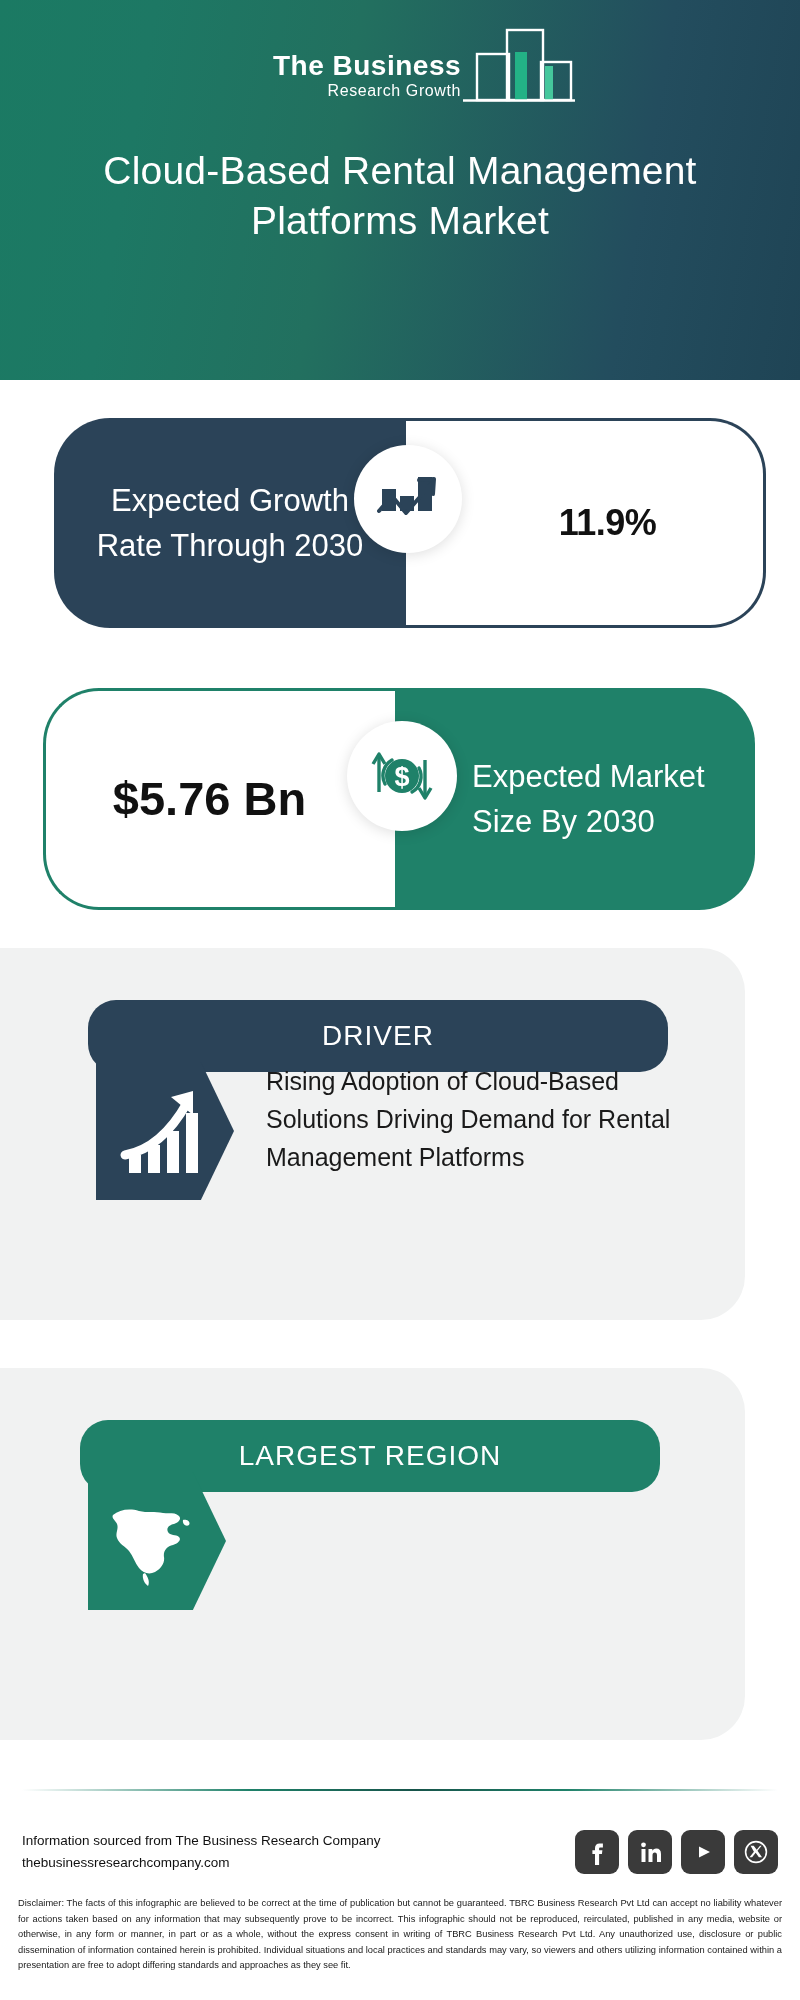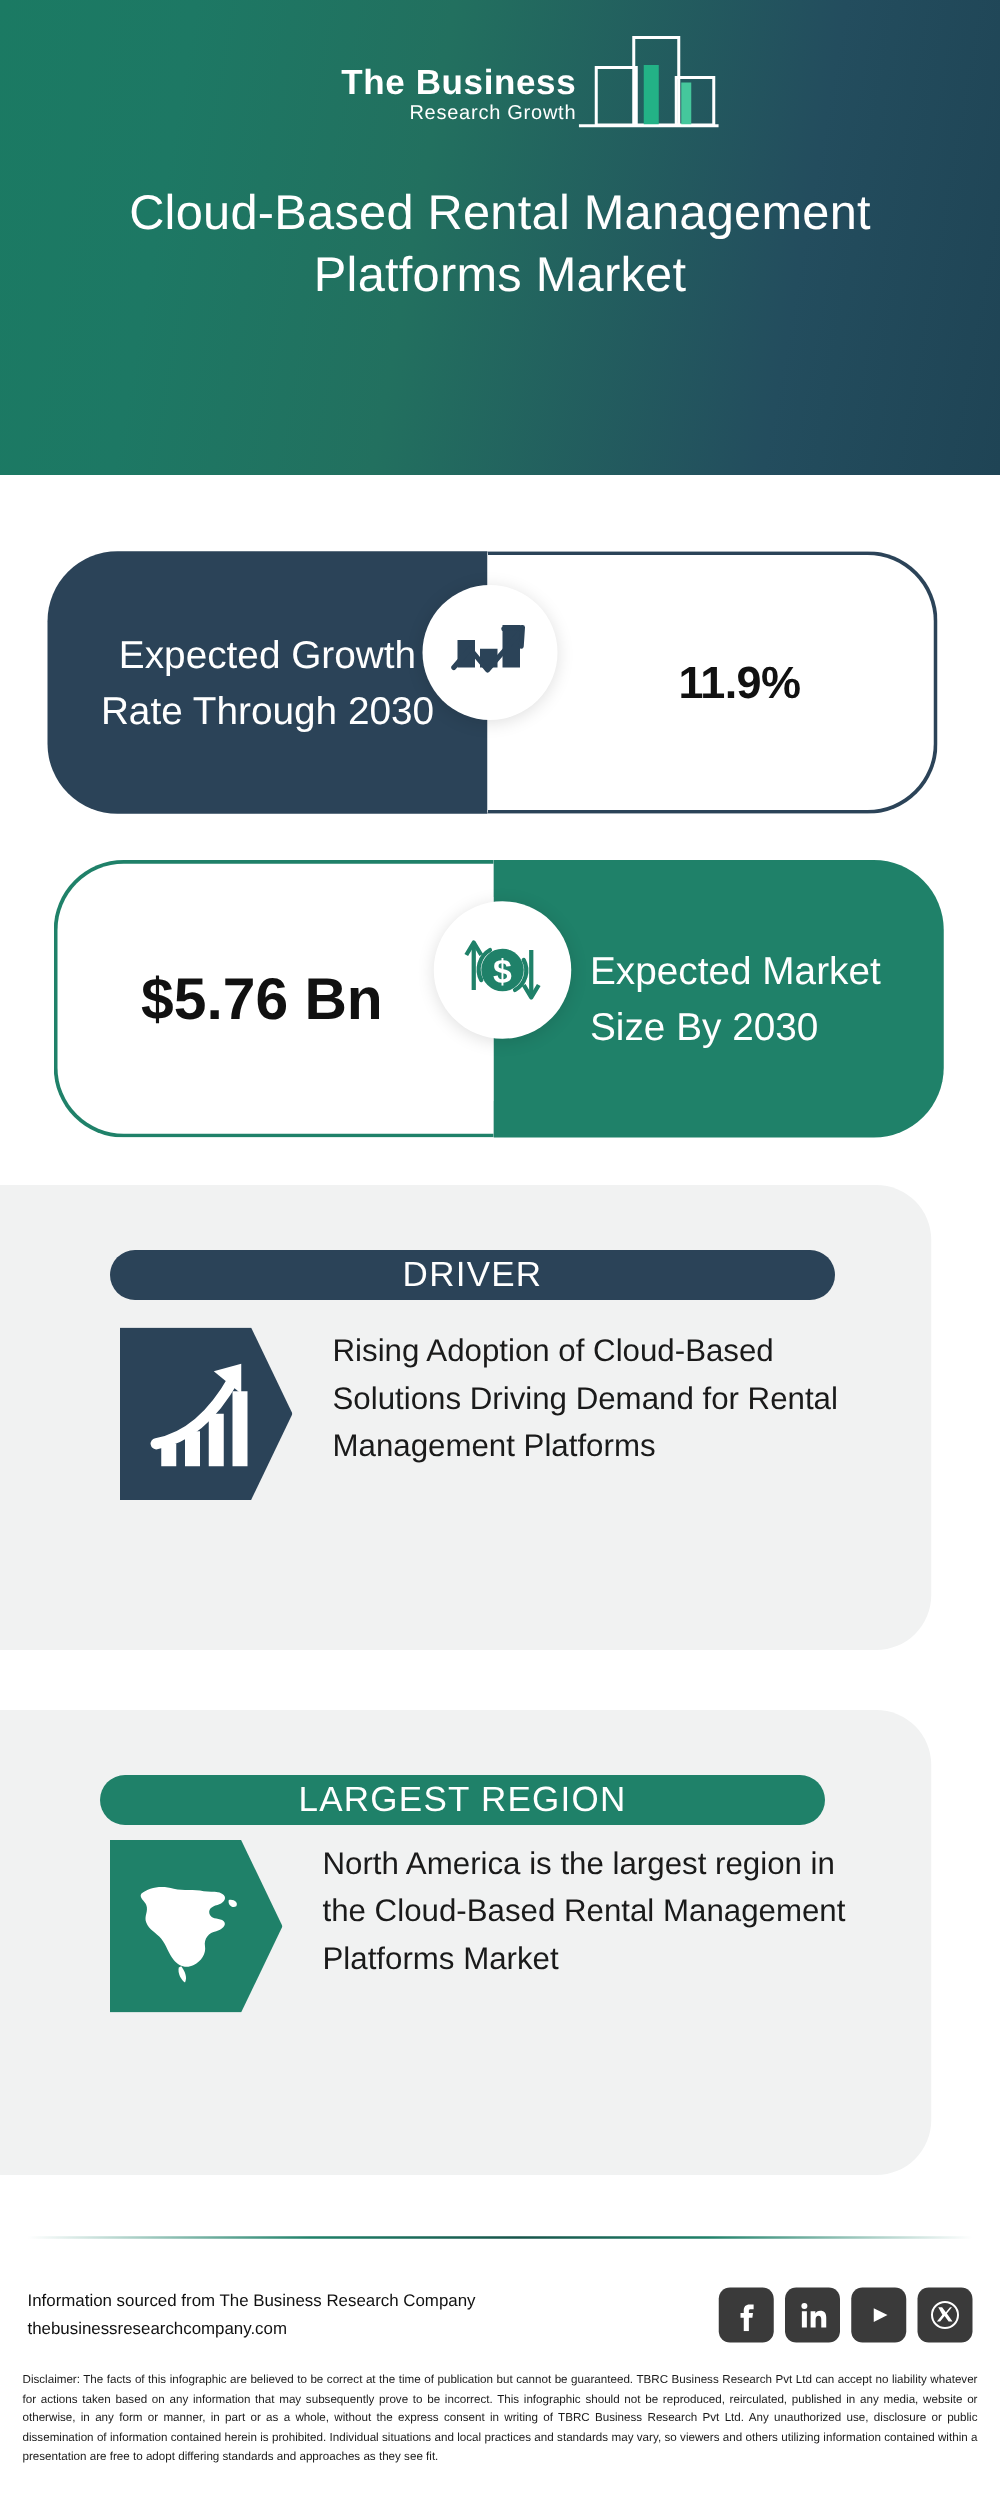--- a/index.html
+++ b/index.html
@@ -41,22 +41,22 @@
     font-weight:400;
     line-height:1.28;
     text-align:center;
     width:640px;
     margin-top:40px;
     letter-spacing:0.2px;
   }
 
   
   .stat1 {
-    position:absolute; left:38px; top:418px;
-    width:712px; height:149px;margin-top:23px;
+    position:absolute; left:54px; top:418px;
+    width:712px; height:149px;
   }
   .stat1-left {
     position:absolute; left:0; top:0;
     width:352px; height:210px;
     background:#2b4358;
     border-radius:56px 0 0 56px;
     display:flex; align-items:center; justify-content:center;
   }
   .stat1-left-text {
     color:#ffffff; font-size:31px; line-height:1.46;
@@ -126,21 +126,21 @@
   
   .card {
     position:absolute; left:0; width:745px;
     background:#f1f2f2;
     border-radius:0 44px 44px 0;
   }
   .card-driver { top:948px; height:372px; }
   .card-region { top:1368px; height:372px; }
 
   .badge {
-    height:40px; border-radius:28px;
+    height:72px; border-radius:28px;
     display:flex; align-items:center; justify-content:center;
     color:#ffffff; font-size:28px; letter-spacing:1px;
     font-weight:400;
   }
   .badge-driver {
     position:absolute; left:88px; top:1000px;
     width:580px; background:#2b4358;
   }
   .badge-region {
     position:absolute; left:80px; top:1420px;
@@ -278,21 +278,20 @@
     <svg width="104" height="104" viewBox="0 0 104 104">
       <path fill="#ffffff" d="M8 26 C14 21, 24 19, 34 22 C42 24, 50 22, 58 24 C64 25, 70 23, 74 27
         C77 30, 73 34, 69 35 C64 36, 61 39, 63 43 C65 47, 71 45, 74 48 C77 51, 72 55, 68 56
         C62 57, 58 62, 59 68 C60 74, 56 80, 50 83 C44 86, 38 84, 34 79 C30 74, 28 67, 24 62
         C20 57, 14 55, 12 49 C10 44, 14 40, 12 35 C11 32, 6 29, 8 26 Z
         M18 31 C22 29, 27 30, 30 33 C26 36, 20 35, 18 31 Z
         M78 31 C82 30, 86 33, 84 36 C81 38, 77 35, 78 31 Z"></path>
       <path fill="#ffffff" d="M40 84 C43 88, 45 93, 43 97 C40 95, 37 90, 38 85 Z"></path>
     </svg>
   </div>
-  <div class="card-text">North America is the largest region in the Cloud-Based Rental Management Platforms Market</div>
 </div>
 
 <div class="divider"></div>
 
 <div class="footer">
   <div>
     <div class="footer-text">Information sourced from The Business Research Company</div>
     <div class="footer-text">thebusinessresearchcompany.com</div>
   </div>
   <div class="social">

